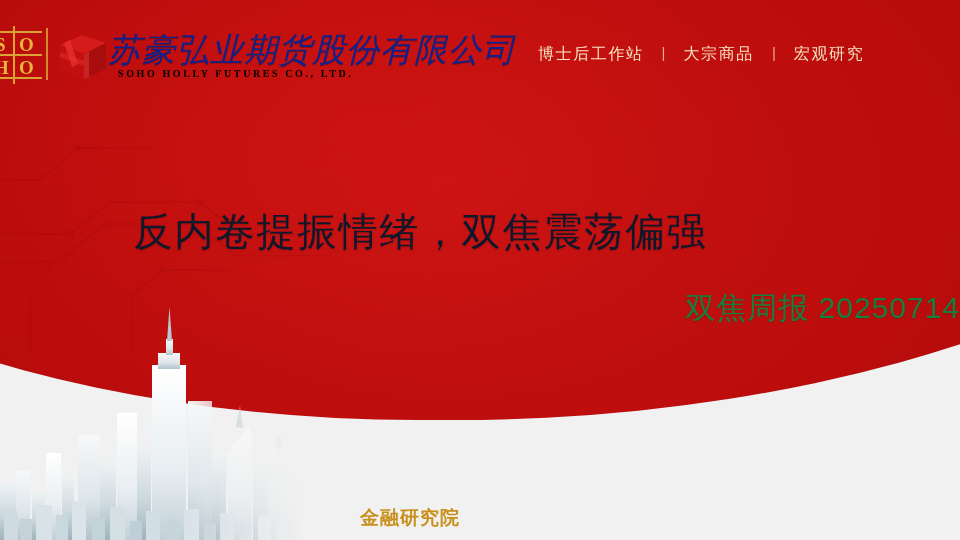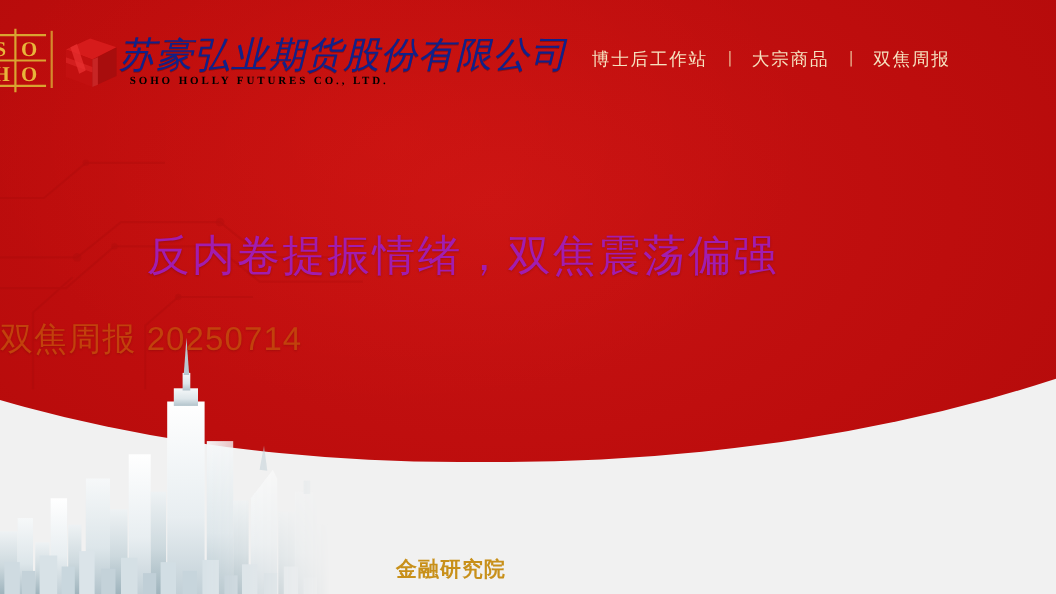--- a/index.html
+++ b/index.html
@@ -110,33 +110,33 @@
     color:#edc9a0;
     font-size:15px;
     opacity:0.85;
   }
 
   
   .title-main {
     position:absolute; left:0; top:205px;
     width:812px;
     text-align:center;
-    color:#a21caf;
+    color:#0f172a;
     font-size:39px;
     font-weight:normal;
     letter-spacing:2px;
     z-index:6;
     text-shadow:0 1px 2px rgba(0,0,0,0.18);
     padding-left:29px;
   }
   .title-sub {
     position:absolute; left:0; top:288px;
     width:960px;
-    text-align:left;
-    color:#c2410c;
+    text-align:right;
+    color:#15803d;
     font-size:30px;
     letter-spacing:1px;
     z-index:6;
     text-shadow:0 1px 2px rgba(0,0,0,0.15);
   }
 
   
   .skyline {
     position:absolute; left:0; bottom:0;
     width:300px; height:235px;
@@ -230,21 +230,21 @@
     </div>
 
     <div class="company-cn">苏豪弘业期货股份有限公司</div>
     <div class="company-en">SOHO HOLLY FUTURES CO., LTD.</div>
 
     <div class="nav">
       <span class="nav-item">博士后工作站</span>
       <span class="nav-sep">|</span>
       <span class="nav-item">大宗商品</span>
       <span class="nav-sep">|</span>
-      <span class="nav-item">双焦周报</span>
+      <span class="nav-item">宏观研究</span>
     </div>
   </div>
 
   <div class="title-main">反内卷提振情绪，双焦震荡偏强</div>
   <div class="title-sub">双焦周报 20250714</div>
 
   <div class="skyline">
     <svg width="300" height="235" viewBox="0 0 300 235" preserveAspectRatio="none">
       <defs>
         <linearGradient id="bg1" x1="0" y1="0" x2="0" y2="1">

